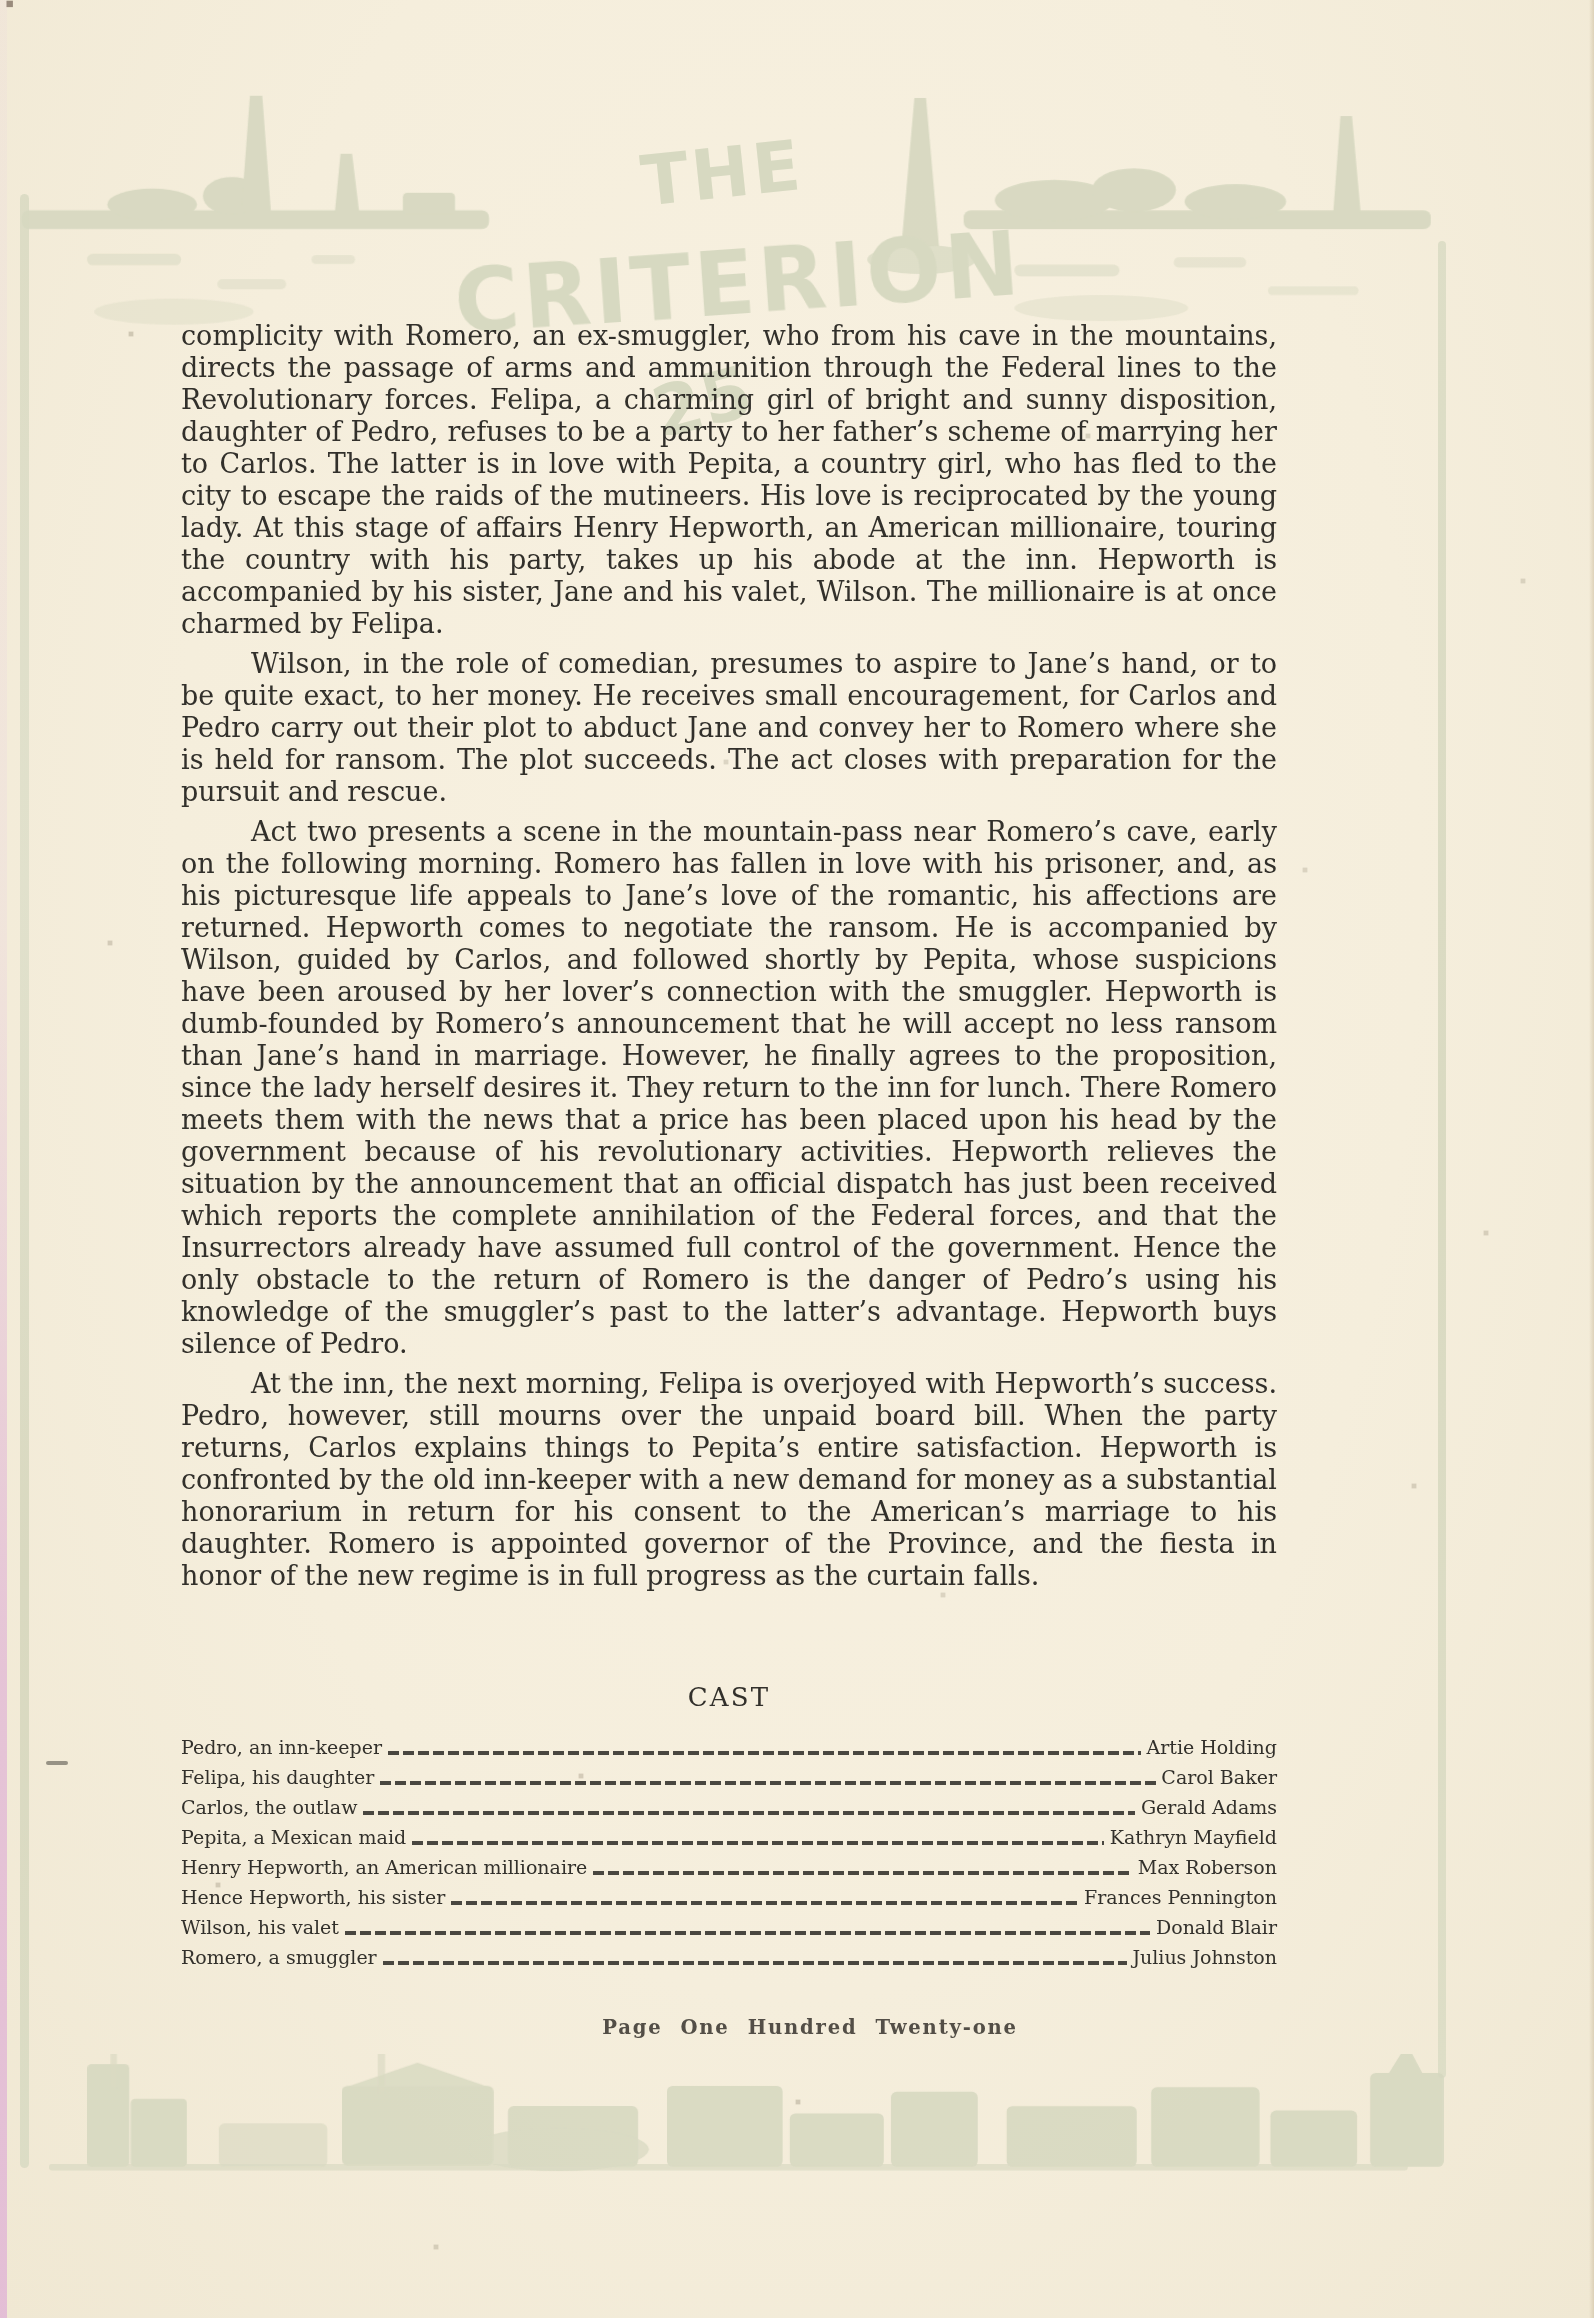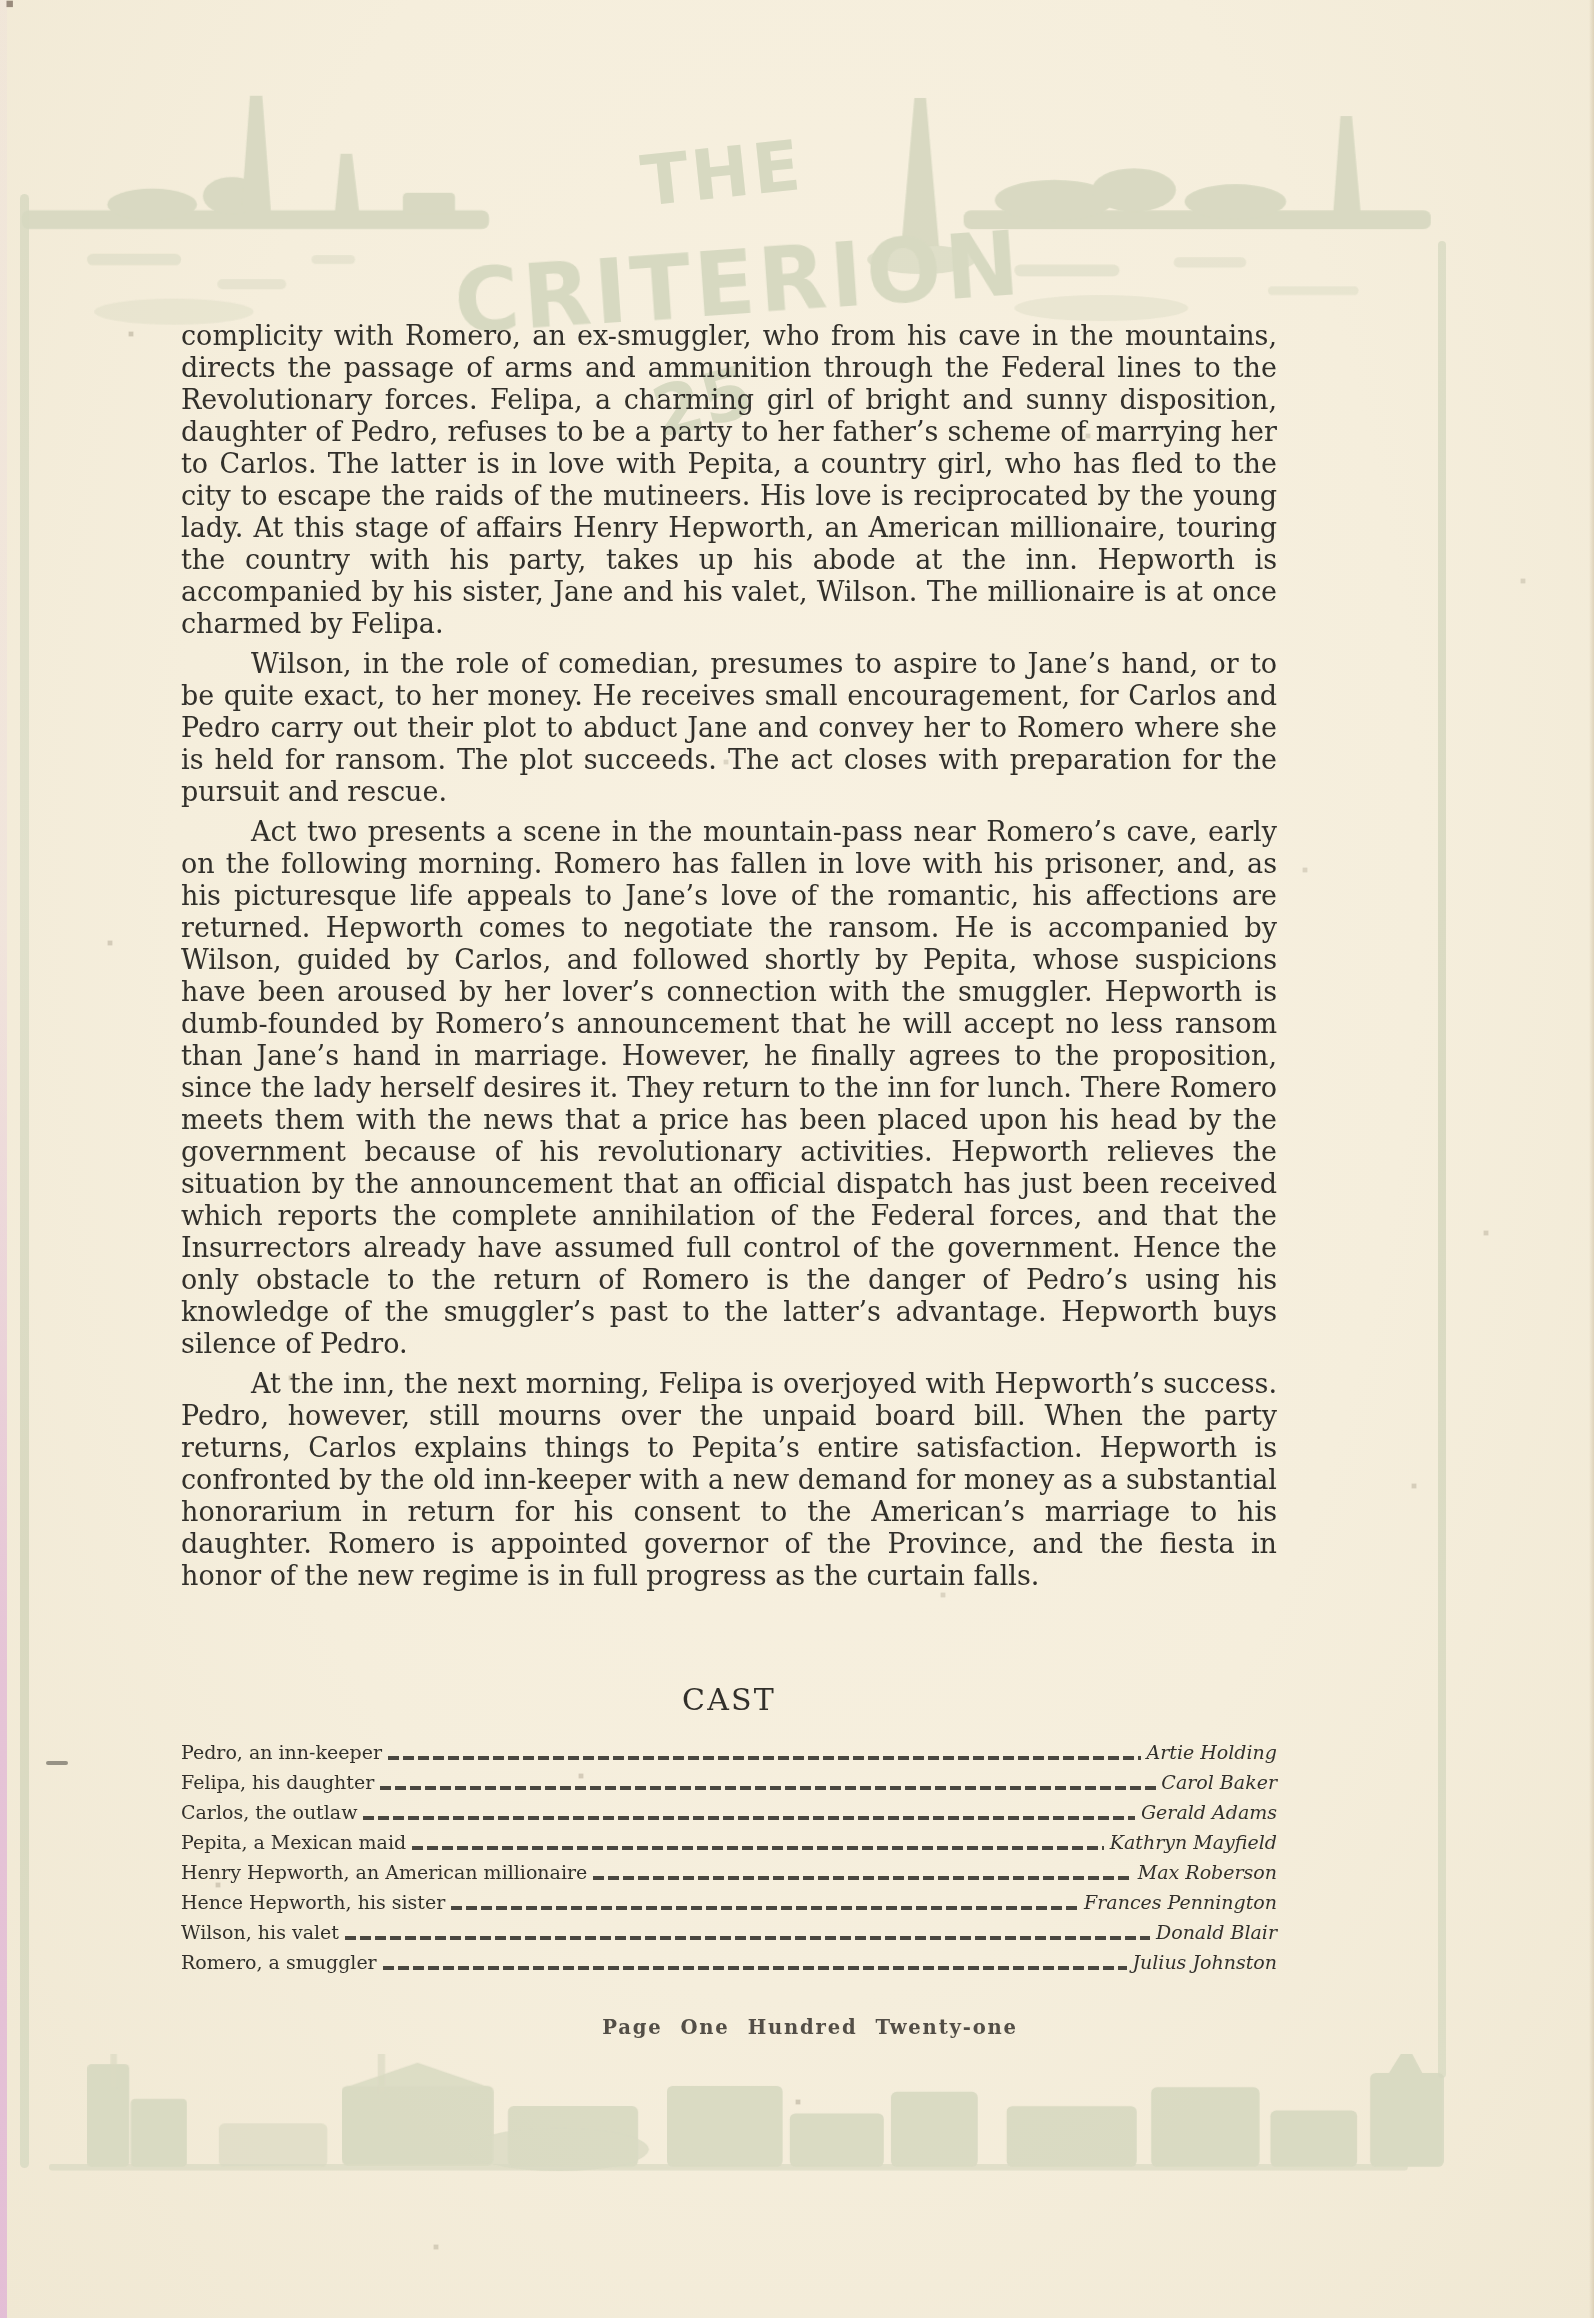--- a/index.html
+++ b/index.html
@@ -24,24 +24,24 @@
   .art{fill:#d5d7bf;}
   .mast{font-family:"DejaVu Sans",sans-serif;font-weight:bold;fill:#d7d9c1;}
   
   .text-block{position:absolute;left:181px;top:320px;width:1096px;
     font-size:27px;line-height:32px;text-align:justify;}
   .text-block p{margin:0;}
   .text-block p + p{margin-top:8px;}
   .text-block p.indent{text-indent:70px;}
   
   .cast-section{position:absolute;left:181px;top:1682px;width:1096px;}
-  .cast-heading{text-align:center;font-size:30px;letter-spacing:2.2px;margin-bottom:20px;}
+  .cast-heading{text-align:center;font-size:26px;letter-spacing:2.2px;margin-bottom:20px;}
   .cast-row{display:flex;height:30px;line-height:30px;font-size:19px;}
   .cast-role{white-space:nowrap;}
-  .cast-actor{white-space:nowrap;font-style:italic;}
+  .cast-actor{white-space:nowrap;}
   .cast-leader{flex:1;align-self:flex-end;height:3.6px;margin:0 5.8px 7.2px 5.8px;opacity:.92;
     background-image:repeating-linear-gradient(90deg,#3a3832 0 11px,transparent 11px 15px);}
   
   .page-footer{position:absolute;left:13px;top:2016px;width:100%;text-align:center;
     font-size:19.6px;font-weight:bold;letter-spacing:1.8px;word-spacing:9.4px;color:#45413a;opacity:.92;}
   .margin-dash{position:absolute;left:46px;top:1761px;width:22px;height:4.3px;border-radius:2.2px;
     background:#5a564e;opacity:.6;}
   .specks{position:absolute;left:0;top:0;width:2.2px;height:2.2px;background:transparent;
     box-shadow:
       232px 522px 0 1.4px rgba(125,115,92,.30), 1087px 435px 0 1.4px rgba(125,115,92,.25),

